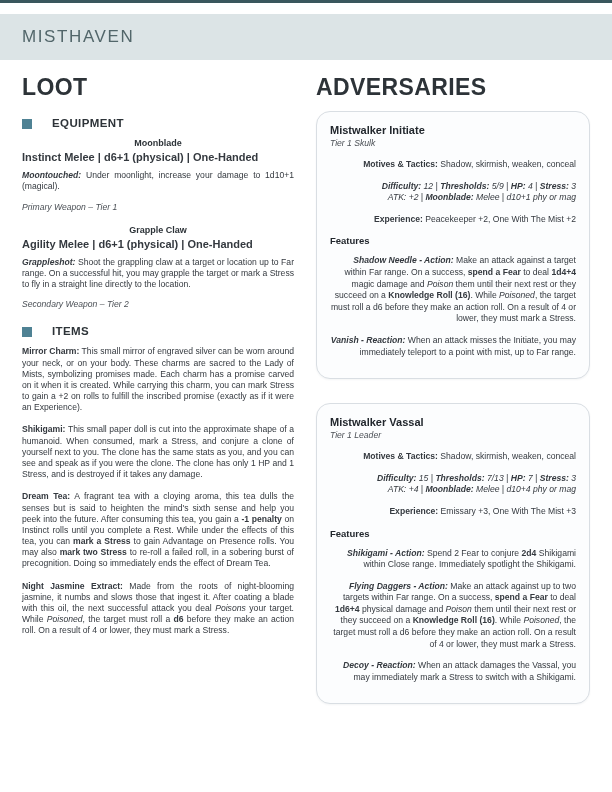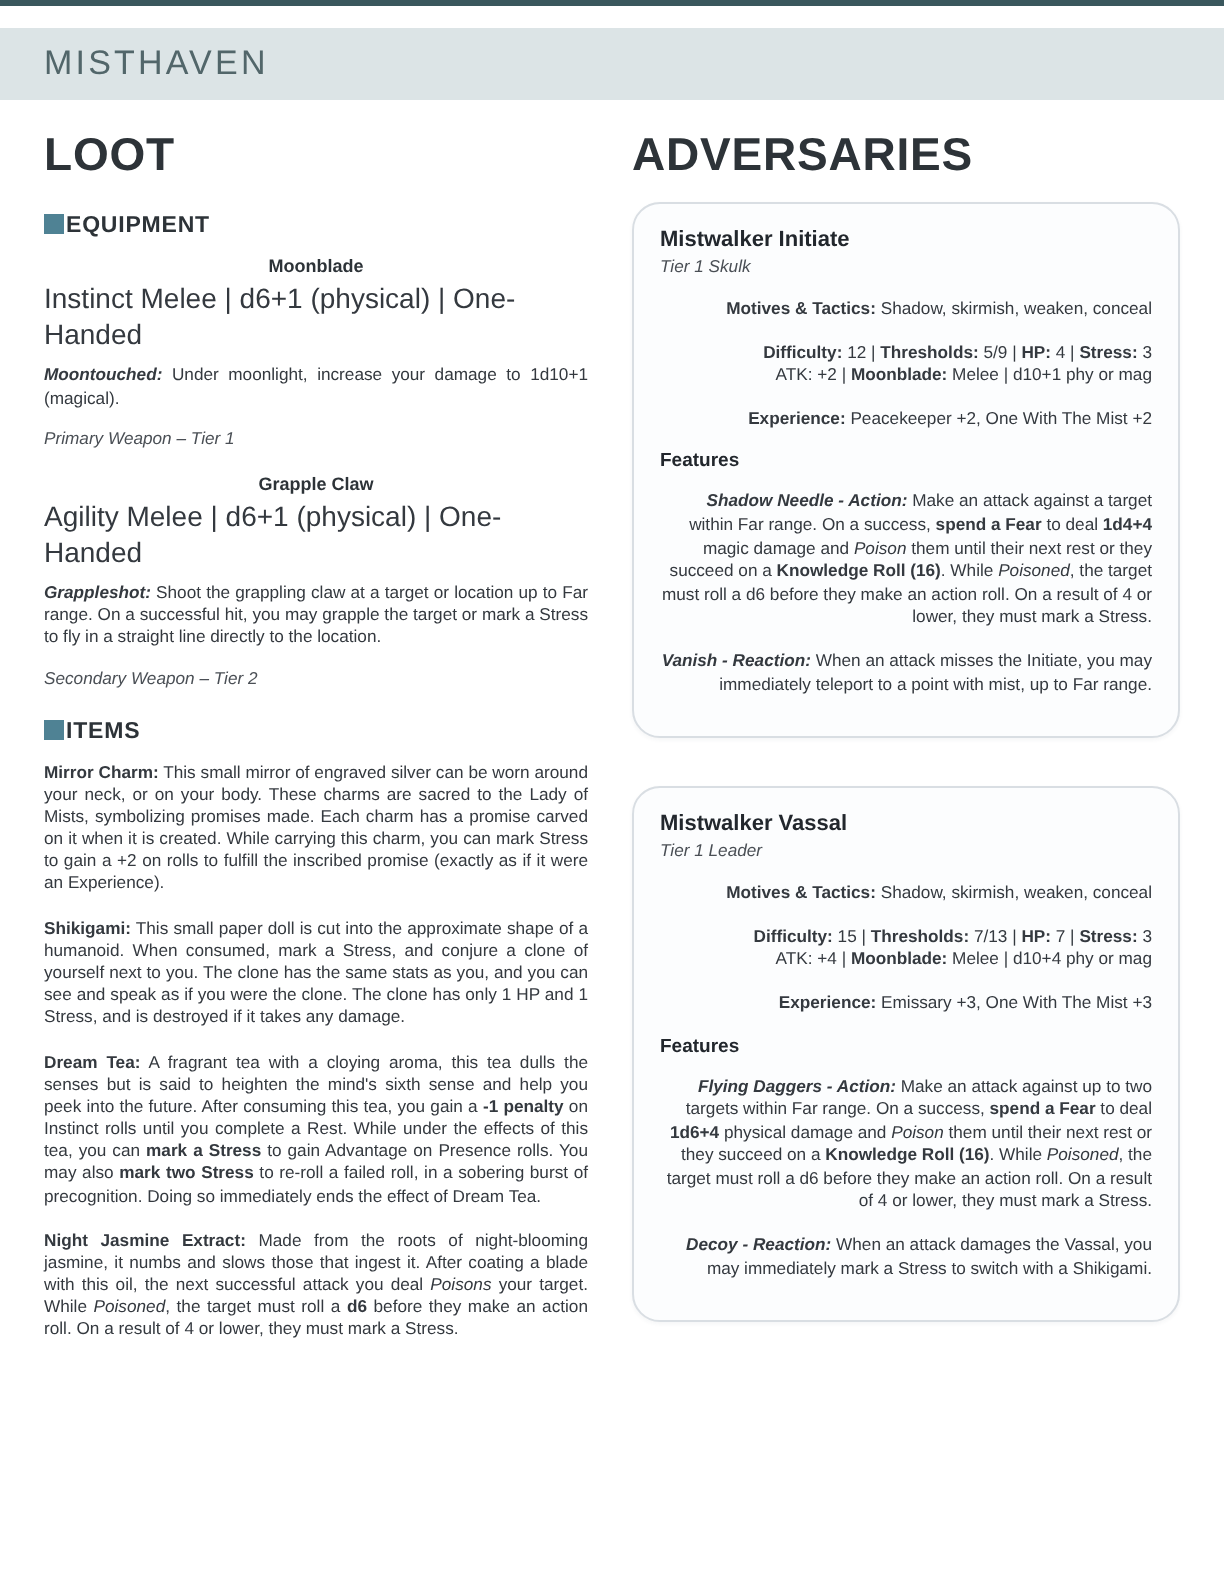--- a/index.html
+++ b/index.html
@@ -7,57 +7,57 @@
     --body-text:#34393f; --muted:#4a4f55; --card-border:#d9dee3; --card-bg:#fcfdfe;
   }
   *{box-sizing:border-box;margin:0;padding:0;}
   html,body{background:#fff;}
   .page{
     width:612px;height:792px;position:relative;background:#fff;overflow:hidden;
     font-family:"Liberation Sans",sans-serif;color:var(--body-text);
   }
   .top-line{height:3px;width:100%;background:var(--top-line);}
   .band{
-    margin-top:11px;height:36px;background:var(--band-bg);
+    margin-top:11px;height:46px;background:var(--band-bg);
     display:flex;align-items:center;padding-left:22px;
   }
   .brand{
     font-size:17px;font-weight:300;letter-spacing:1.6px;color:#52666a;
   }
   .columns{display:flex;gap:22px;padding:0 22px;}
   .col-left{width:272px;flex:0 0 272px;}
   .col-right{flex:1;min-width:0;}
   h1.main-title{
     font-size:23px;font-weight:800;letter-spacing:0.4px;color:var(--heading);
     margin:14px 0 10px 0;
   }
   
-  .sec-head{display:flex;align-items:flex-start;gap:1px;margin:16px 0 9px 0;}
+  .sec-head{display:flex;align-items:flex-end;gap:20px;margin:16px 0 9px 0;}
   .sq{width:10px;height:10px;background:var(--accent);flex:0 0 10px;}
   .sec-label{font-size:11.5px;font-weight:700;letter-spacing:0.4px;color:var(--heading);}
   
   .item{margin-bottom:13px;}
   .item-name{font-size:9px;font-weight:700;color:var(--heading);margin-bottom:2px;text-align:center;}
-  .item-statline{font-size:14px;line-height:1.3;margin-bottom:6px;}
+  .item-statline{font-size:11px;line-height:1.3;margin-bottom:6px;font-weight:bold;}
   p.body{
     font-size:8.6px;line-height:1.3;text-align:justify;margin-bottom:9px;
   }
   .tier{font-size:8.6px;font-style:italic;color:var(--muted);margin-top:2px;}
   .entry{margin-bottom:11px;}
   
   .card{
     border:1px solid var(--card-border);background:var(--card-bg);
     border-radius:14px;padding:12px 13px 10px 13px;margin-top:6px;
     box-shadow:0 1px 2px rgba(40,60,70,0.05);
   }
   .card + .card{margin-top:24px;}
   .card-title{font-size:11px;font-weight:700;color:#22272d;margin-bottom:2px;}
   .card-tier{font-size:8.6px;font-style:italic;color:var(--muted);margin-bottom:11px;}
   p.cp{font-size:8.6px;line-height:1.35;margin-bottom:10px;text-align:right;}
-  .statblock p.cp{margin-bottom:0;}
+  .statblock p.cp{margin-bottom:0;font-style:italic;}
   .statblock{margin-bottom:10px;}
   .features-h{font-size:9.5px;font-weight:700;color:#22272d;margin:2px 0 9px 0;}
   .run-b{font-weight:700;}
   .run-i{font-style:italic;}
 </style>
 </head>
 <body>
 
 <div class="page">
   <div class="top-line"></div>
@@ -130,19 +130,20 @@
       <div class="card">
         <div class="card-title">Mistwalker Vassal</div>
         <div class="card-tier">Tier 1 Leader</div>
         <p class="cp"><span class="run-b">Motives &amp; Tactics:</span><span> Shadow, skirmish, weaken, conceal</span></p>
         <div class="statblock">
           <p class="cp"><span class="run-b">Difficulty:</span><span> 15 | </span><span class="run-b">Thresholds:</span><span> 7/13 | </span><span class="run-b">HP:</span><span> 7 | </span><span class="run-b">Stress:</span><span> 3</span></p>
           <p class="cp"><span>ATK: +4 | </span><span class="run-b">Moonblade:</span><span> Melee | d10+4 phy or mag</span></p>
         </div>
         <p class="cp"><span class="run-b">Experience:</span><span> Emissary +3, One With The Mist +3</span></p>
         <div class="features-h">Features</div>
+        <p class="cp"><span class="run-b run-i">Shikigami - Action:</span><span> Spend 2 Fear to conjure </span><span class="run-b">2d4</span><span> Shikigami within Close range. Immediately spotlight the Shikigami.</span></p>
         <p class="cp"><span class="run-b run-i">Flying Daggers - Action:</span><span> Make an attack against up to two targets within Far range. On a success, </span><span class="run-b">spend a Fear</span><span> to deal </span><span class="run-b">1d6+4</span><span> physical damage and </span><span class="run-i">Poison</span><span> them until their next rest or they succeed on a </span><span class="run-b">Knowledge Roll (16)</span><span>. While </span><span class="run-i">Poisoned</span><span>, the target must roll a d6 before they make an action roll. On a result of 4 or lower, they must mark a Stress.</span></p>
         <p class="cp"><span class="run-b run-i">Decoy - Reaction:</span><span> When an attack damages the Vassal, you may immediately mark a Stress to switch with a Shikigami.</span></p>
       </div>
     </div>
 
   </div>
 </div>
 
 </body></html>

